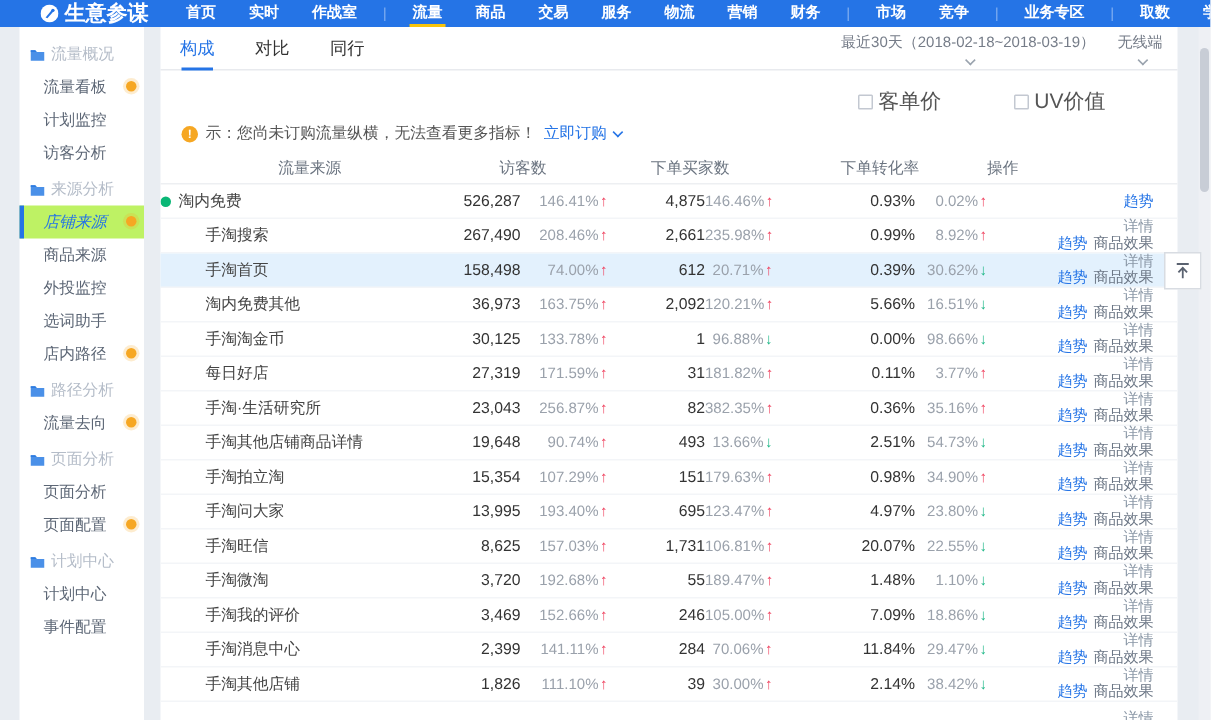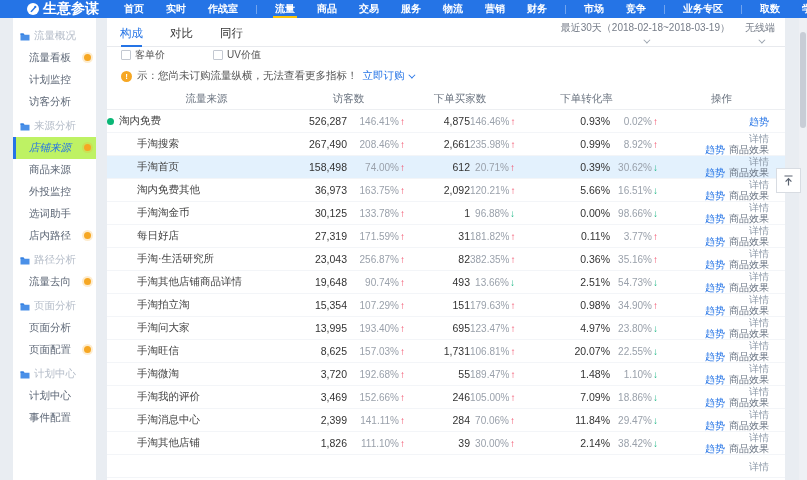--- a/index.html
+++ b/index.html
@@ -28,33 +28,33 @@
   .badge-dot{position:absolute;right:5px;top:7px;width:7px;height:7px;border-radius:50%;background:var(--badge,#f6a723);box-shadow:0 0 0 2px rgba(246,167,35,.22);}
   
   .main{position:absolute;left:107px;top:18px;width:678px;bottom:0;background:#fff;}
   .tabbar{height:29px;border-bottom:1px solid #e8eaee;display:flex;align-items:center;padding:0 10px 0 13px;}
   .tab{margin-right:27px;font-size:11.5px;color:#333;height:29px;line-height:30px;position:relative;cursor:pointer;}
   .tab.active{color:var(--accent,#2574e6);}
   .tab.active::after{content:"";position:absolute;left:1px;right:1px;bottom:0;height:2px;background:var(--accent,#2574e6);}
   .daterange{margin-left:auto;display:flex;align-items:center;gap:15px;font-size:10px;color:#757c88;}
   .dr-item{display:flex;align-items:center;gap:4px;cursor:pointer;white-space:nowrap;flex-direction:column;}
   .caret{width:5px;height:5px;border-right:1px solid #9aa3ae;border-bottom:1px solid #9aa3ae;transform:rotate(45deg) translateY(-2px);}
-  .metric-row{height:14px;overflow:hidden;display:flex;align-items:center;padding-left:14px;margin-top:1px;font-size:10px;color:#555;}
+  .metric-row{height:14px;overflow:hidden;display:flex;align-items:center;padding-left:14px;margin-top:14px;font-size:14px;color:#555;justify-content:flex-end;}
   .metric-chk{display:flex;align-items:center;gap:4px;margin-right:48px;cursor:pointer;}
   .chk-box{width:10px;height:10px;border:1px solid #c3c8d1;background:#fff;border-radius:1px;flex:0 0 auto;}
   .notice{margin:7px 0 0 14px;display:flex;align-items:center;gap:5px;font-size:10.5px;color:#555;}
   .notice-icon{width:11px;height:11px;border-radius:50%;background:var(--badge,#f6a723);color:#fff;font-size:8px;font-weight:bold;text-align:center;line-height:11px;flex:0 0 auto;}
   .notice-link{color:var(--accent,#2574e6);cursor:pointer;display:flex;align-items:center;gap:3px;}
   .notice-link .caret{border-color:var(--accent,#2574e6);}
   
   .table{margin-top:5px;}
   .thead{display:grid;grid-template-columns:185px 113px 110px 143px 1fr;height:22px;align-items:center;font-size:10.5px;color:#6b7480;border-bottom:1px solid #edeff2;}
   .th{text-align:center;}
   .th.first{text-align:center;padding-left:14px;}
-  .th.last{text-align:center;padding-right:0;}
+  .th.last{text-align:left;padding-right:0;}
   .trow{display:grid;grid-template-columns:185px 55px 58px 65px 45px 95px 48px 1fr;height:23px;align-items:center;font-size:10.5px;color:#333;border-bottom:1px solid #f3f5f8;}
   .trow.hl{background:var(--highlight,#e3f1fd);}
   .cell-name{display:flex;align-items:center;gap:5px;color:#444;white-space:nowrap;overflow:hidden;}
   .cell-name.sub{padding-left:30px;}
   .dot-green{width:7px;height:7px;border-radius:50%;background:var(--ok,#0ab776);flex:0 0 auto;}
   .cell-num{text-align:right;font-size:10.5px;color:#333;}
   .cell-pct{text-align:right;font-size:10px;color:#9aa1ab;white-space:nowrap;}
   .arr{font-weight:bold;font-size:10px;margin-left:1px;}
   .arr.up{color:var(--up,#f04864);}
   .arr.down{color:var(--down,#20b888);}

